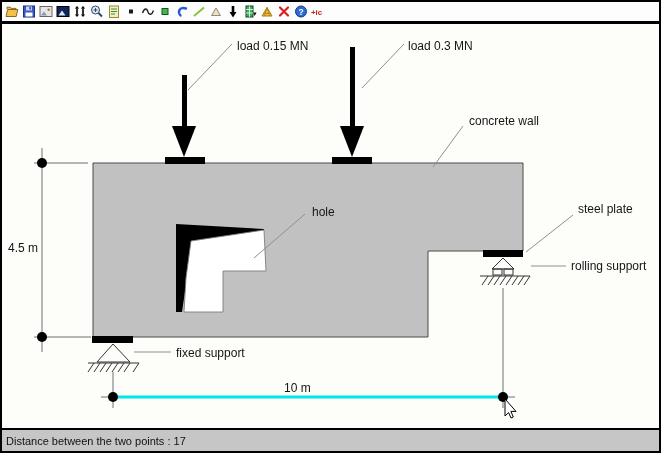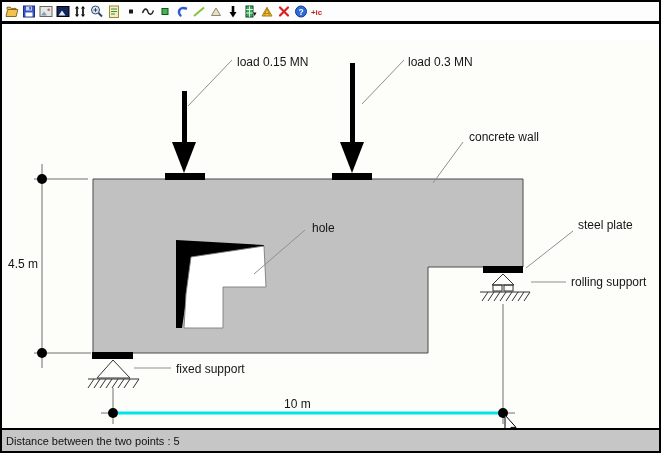--- a/index.html
+++ b/index.html
@@ -3,21 +3,21 @@
 <meta charset="utf-8">
 <style>
   html,body{margin:0;padding:0;background:#fff;}
   .frame{position:relative;width:667px;height:458px;background:#fff;font-family:"Liberation Sans","DejaVu Sans",sans-serif;}
   .window{position:absolute;left:0;top:0;width:657px;height:449px;border:2px solid #000;display:flex;flex-direction:column;background:#fff;}
   .toolbar{height:19px;background:#fdfdfd;display:flex;align-items:center;gap:2px;padding-left:2px;}
   .tool{width:15px;height:16px;display:inline-flex;align-items:center;justify-content:center;cursor:default;}
   .tool svg{display:block;}
   .sep-thick{height:3px;background:#000;}
   .sep-thin{height:2px;background:#000;}
-  .canvas{flex:1;position:relative;background:#fdfdfa;overflow:hidden;margin-top:16px;}
+  .canvas{flex:1;position:relative;background:#fdfdfa;overflow:hidden;}
   .canvas svg{display:block;width:657px;height:400px;}
   .statusbar{height:21px;background:#c6c6c6;display:flex;align-items:center;padding-left:4px;font-size:11px;color:#111;}
   svg text.lbl{font-family:"Liberation Sans","DejaVu Sans",sans-serif;font-size:12px;fill:#151515;}
 </style>
 </head>
 <body>
 
 <div class="frame">
   <div class="window">
 
@@ -204,17 +204,17 @@
         <text class="lbl" x="8" y="252">4.5 m</text>
         <text class="lbl" x="284" y="392">10 m</text>
 
         <polygon points="505,399 505,416 508.6,412.6 511,418 513.3,417 510.9,411.4 516,411.4" fill="#fff" stroke="#000" stroke-width="1"></polygon>
       </svg>
     </div>
 
     <div class="sep-thin"></div>
 
     <div class="statusbar">
-      <span>Distance between the two points : 5</span>
+      <span>Distance between the two points : 17</span>
     </div>
 
   </div>
 </div>
 
 </body></html>

